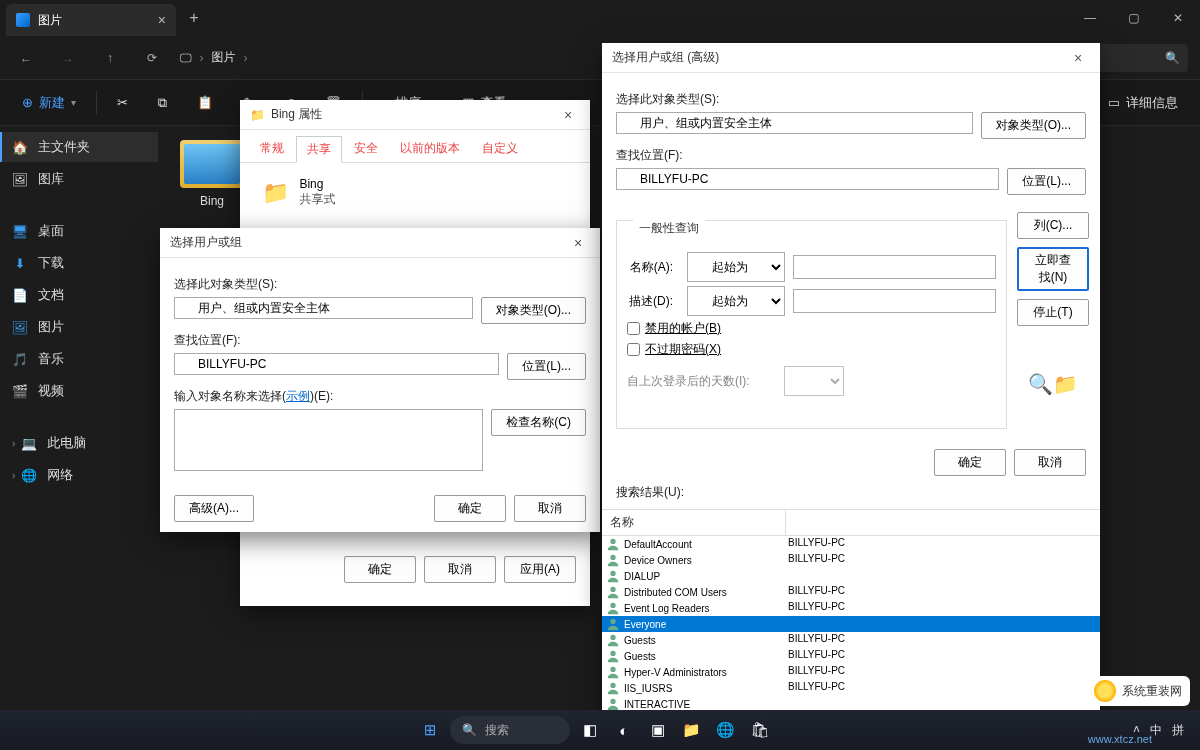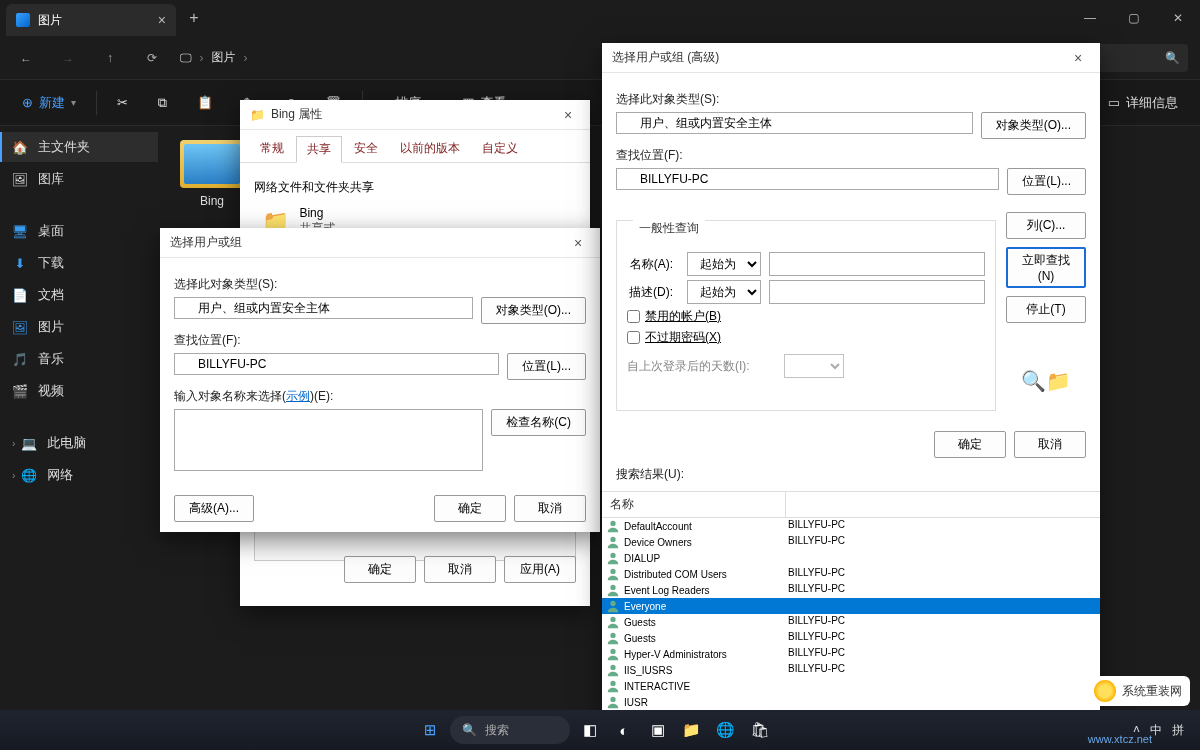--- a/index.html
+++ b/index.html
@@ -55,26 +55,26 @@
 .dlg label { display: block; margin: 8px 0 4px; color: #222; }
 .dlg .row { display: flex; gap: 8px; align-items: flex-start; }
 .dlg input[type=text], .dlg textarea, .dlg .field { border: 1px solid #aaa; padding: 4px 23px; font-size: 12px; background: #fff; }
 .dlg .field { height: 22px; display: flex; align-items: center; }
 .dlg textarea { resize: none; }
 .dlg .btn { border: 1px solid #999; background: #fdfdfd; padding: 4px 14px; font-size: 12px; min-width: 72px; text-align: center; border-radius: 2px; }
 .dlg .btn.hl { border: 2px solid #1a6dd6; padding: 3px 13px; }
 .dlg .btns { display: flex; gap: 8px; justify-content: flex-end; margin-top: 12px; }
 .dlg .link { color: #0066cc; text-decoration: underline; }
 .dlg .tabs { display: flex; gap: 2px; padding: 6px 10px 0; border-bottom: 1px solid #ddd; }
-.dlg .tabs div { padding: 4px 10px; font-size: 12px; color: #7f1d1d; }
+.dlg .tabs div { padding: 4px 10px; font-size: 12px; color: #ef4444; }
 .dlg .tabs div.active { border: 1px solid #ccc; border-bottom: 1px solid #fff; background: #fff; margin-bottom: -1px; }
 .dlg .group { border: 1px solid #ddd; margin: 8px 0; }
 .dlg .group-title { font-size: 12px; padding: 2px 6px; color: #333; position: relative; top: -9px; left: 6px; background: #fff; display: inline-block; }
 .dlg .fieldlbl { width: 52px; text-align: right; padding-right: 6px; }
-.dlg select { border: 1px solid #aaa; padding: 2px 8px; font-size: 12px; background: #fff; height: 24px; }
+.dlg select { border: 1px solid #aaa; padding: 2px 20px; font-size: 12px; background: #fff; height: 30px; }
 .dlg .cb { display: flex; align-items: center; gap: 5px; margin: 4px 0; text-decoration: underline; }
 .dlg .cb input { margin: 0; }
 
 .results { border-top: 1px solid #ddd; }
 .results-head { display: flex; border-bottom: 1px solid #ddd; font-size: 12px; color: #333; }
 .results-head div { padding: 4px 8px; border-right: 1px solid #ddd; }
 .results-body { max-height: 214px; overflow-y: auto; }
 .results-row { display: flex; font-size: 10px; padding: 1px 4px; align-items: flex-start; gap: 4px; }
 .results-row.sel { background: #0078d4; color: #fff; }
 .results-row .c1 { width: 178px; display: flex; align-items: center; gap: 4px; }
@@ -241,21 +241,20 @@
     <span class="close">×</span>
   </div>
   <div class="tabs">
     <div>常规</div>
     <div class="active">共享</div>
     <div>安全</div>
     <div>以前的版本</div>
     <div>自定义</div>
   </div>
   <div class="dlg-body" style="height:430px; position:relative;">
-    <div style="margin:6px 0;">网络文件和文件夹共享</div>
     <div style="display:flex; gap:10px; align-items:center; padding:4px 8px;">
       <span style="font-size:22px;color:#e0b030">📁</span>
       <div>
         <div>Bing</div>
         <div style="color:#555">共享式</div>
       </div>
     </div>
     <div style="border:1px solid #ccc; height:260px; margin-top:60px; background:#f9f9f9"></div>
     <div class="btns" style="position:absolute; left:14px; right:14px; bottom:10px;">
       <div class="btn">确定</div>

